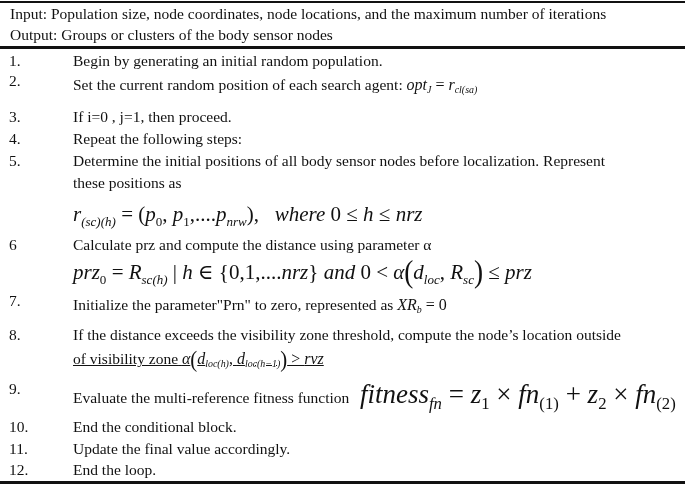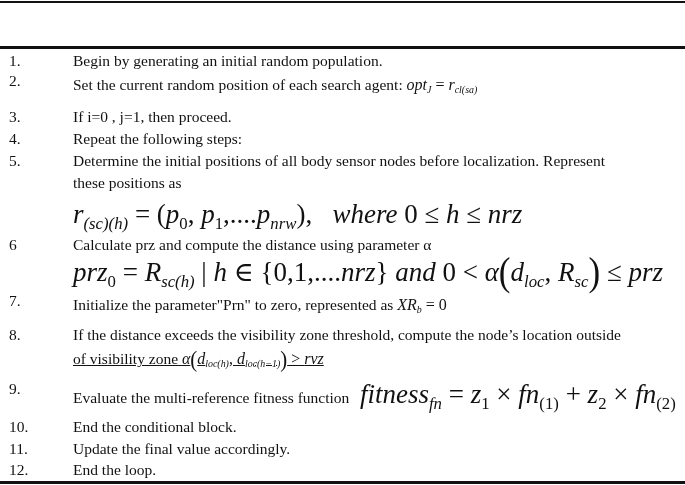--- a/index.html
+++ b/index.html
@@ -29,31 +29,39 @@
     position: absolute; left: 73px; font-size: 15.5px; line-height: 18px; white-space: nowrap;
   }
   .math {
     font-family: "Liberation Serif", "DejaVu Serif", serif;
     font-style: italic;
     white-space: nowrap;
   }
   .math .up { font-style: normal; }
   .math sub { font-size: 62%; vertical-align: -0.35em; line-height: 0; }
   .eq-block {
-    position: absolute; left: 73px; font-size: 27px; line-height: 24px; white-space: nowrap;
+    position: absolute; left: 73px; font-size: 21px; line-height: 24px; white-space: nowrap;
   }
   .inline-eq { font-size: 16px; }
   .big-paren { font-size: 130%; font-style: normal; display: inline-block; transform: scaleY(1.15); vertical-align: -2px; }
 </style>
 </head>
 <body>
 
 <div class="table">
   <div class="rule-top"></div>
 
+  <div class="hdr in">
+    <span>Input:</span>
+    <span>Population size, node coordinates, node locations, and the maximum number of iterations</span>
+  </div>
+  <div class="hdr out">
+    <span>Output:</span>
+    <span>Groups or clusters of the body sensor nodes</span>
+  </div>
 
   <div class="rule-mid"></div>
 
   <div class="step" style="top:52px;">
     <span class="num">1.</span>
     <span class="txt">Begin by generating an initial random population.</span>
   </div>
 
   <div class="step" style="top:74px;">
     <span class="num" style="top:-2px;">2.</span>

